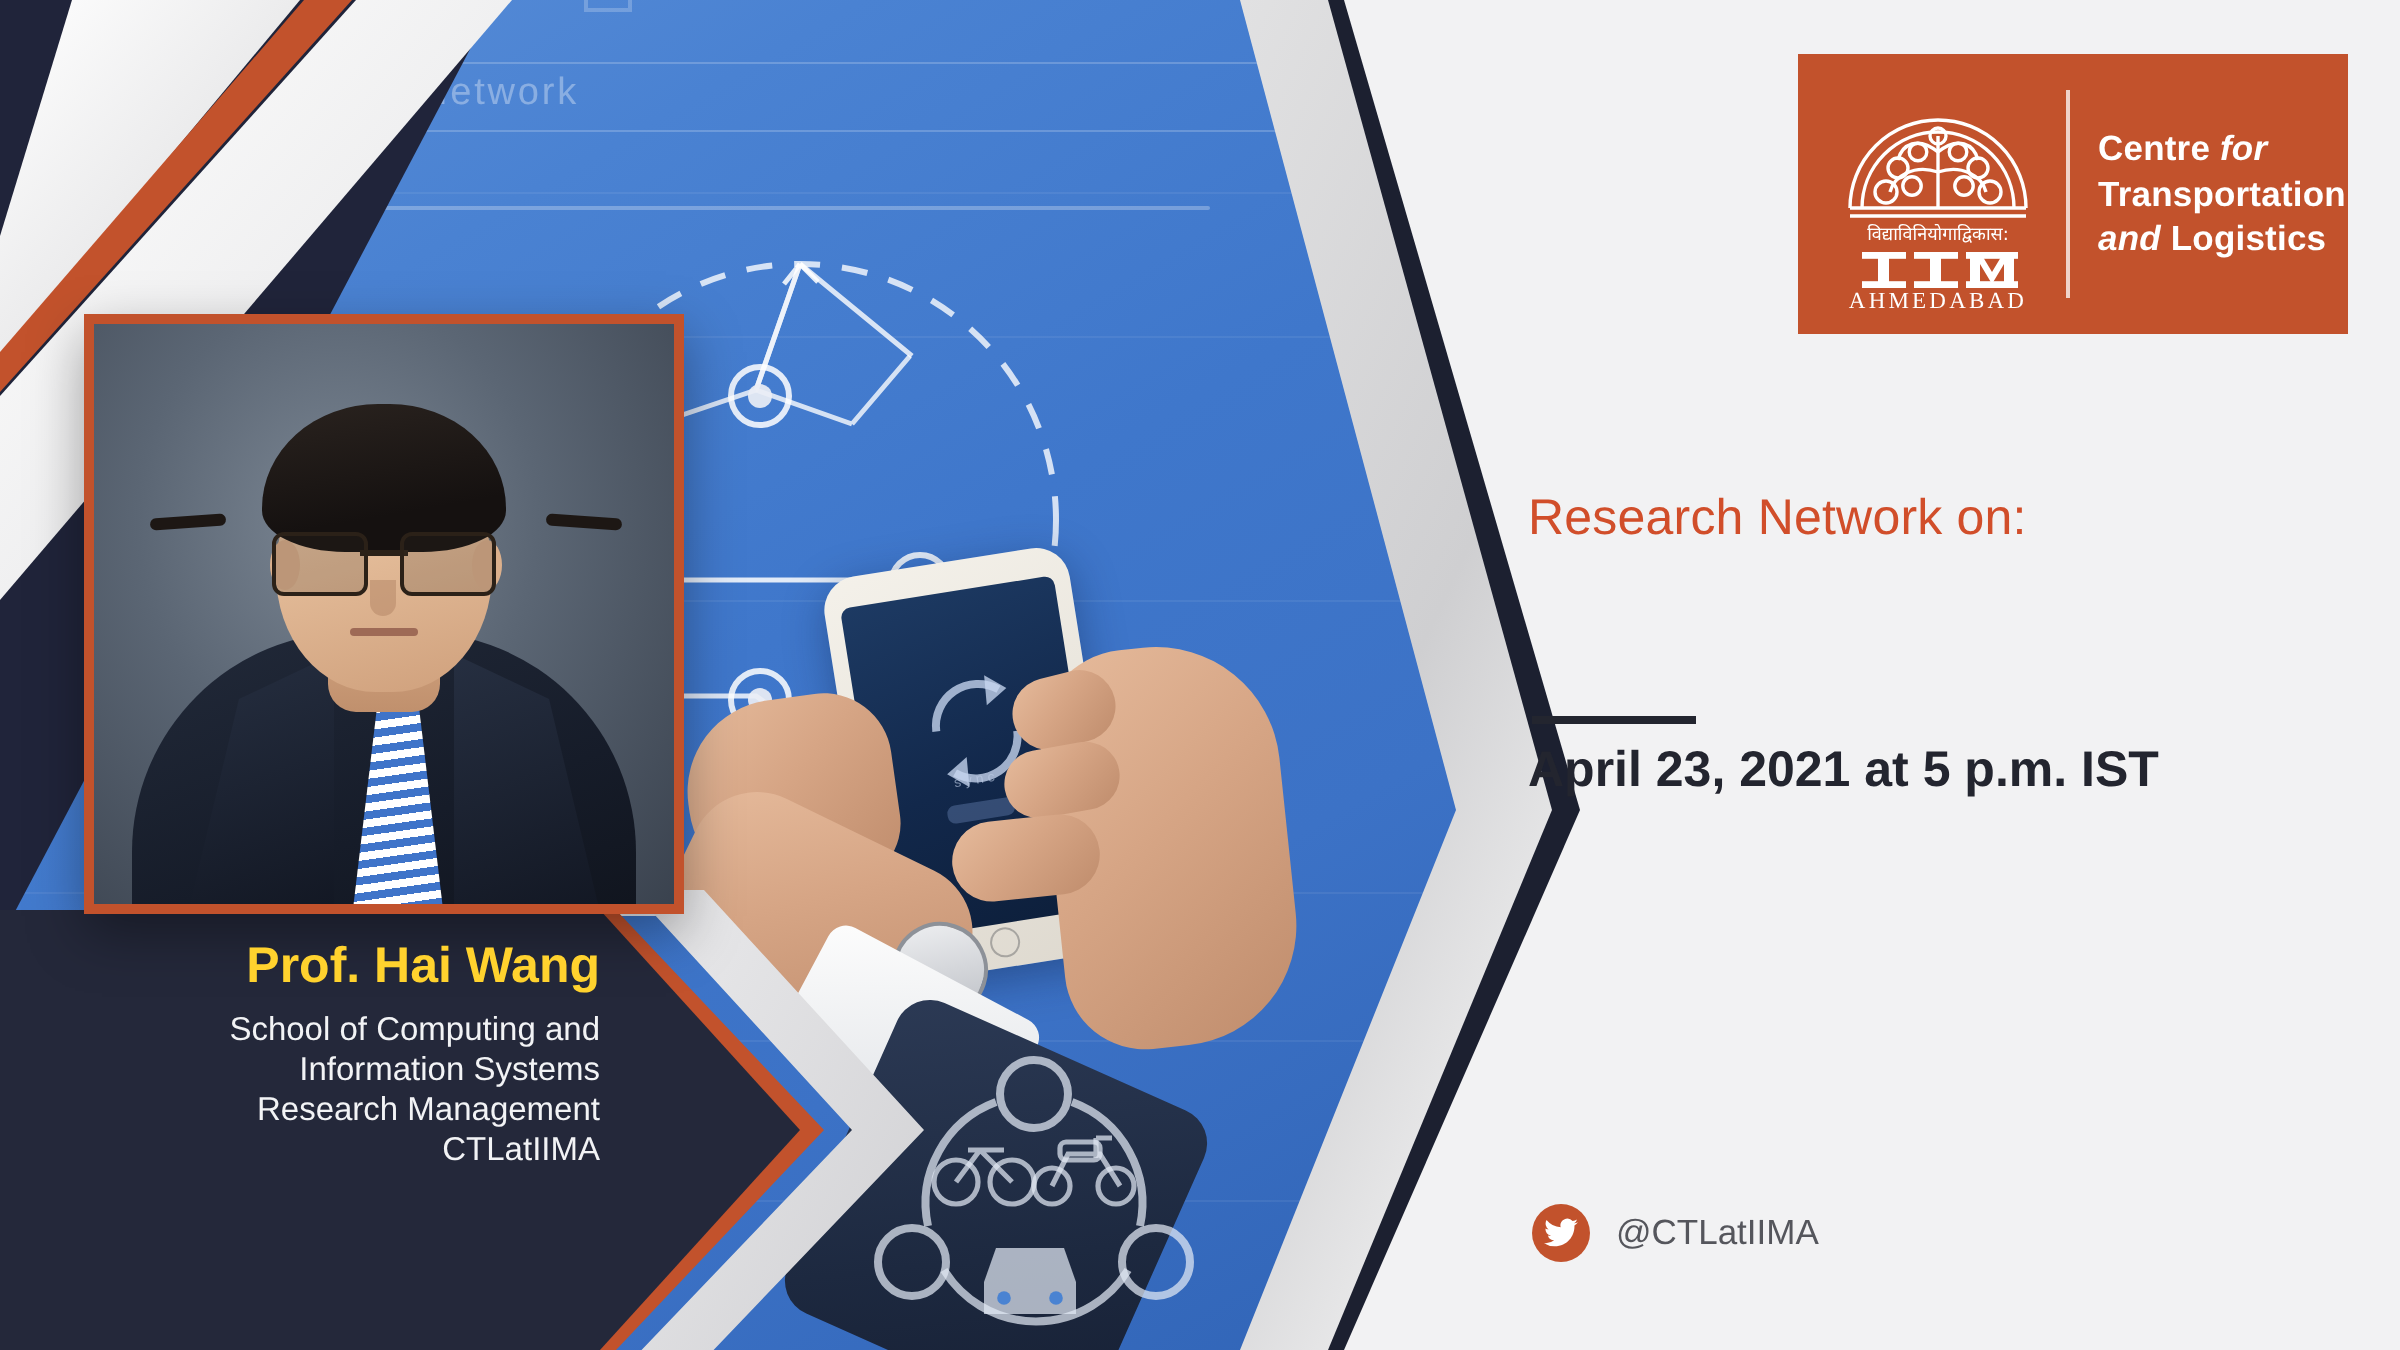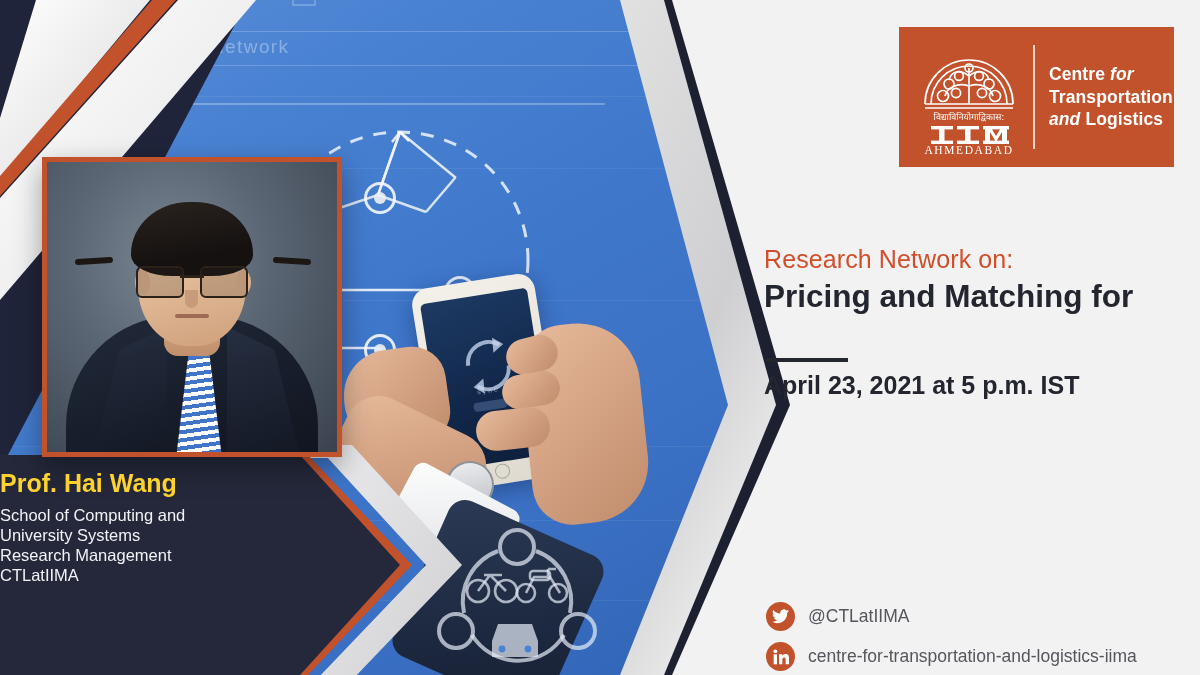--- a/index.html
+++ b/index.html
@@ -139,21 +139,21 @@
     clip-path:polygon(292px 0, 308px 0, 412px 110px, 308px 220px, 292px 220px, 396px 110px);
   }
   .speaker-white{
     position:absolute;left:0;top:445px;width:470px;height:235px;
     background:linear-gradient(120deg,#ffffff,#e6e6e8 60%,#cfcfd2);
     -webkit-clip-path:polygon(316px 0, 352px 0, 462px 120px, 352px 235px, 316px 235px, 426px 120px);
     clip-path:polygon(316px 0, 352px 0, 462px 120px, 352px 235px, 316px 235px, 426px 120px);
   }
 
   .speaker-text{
-    position:absolute;left:0;top:470px;width:300px;text-align:left;
+    position:absolute;left:0;top:470px;width:300px;text-align:right;
     z-index:9;
   }
   .sp-name{
     color:#ffd22e;font-size:25px;font-weight:bold;line-height:1.1;margin:0 0 7px 0;
   }
   .sp-aff{
     color:#f2f3f5;font-size:16.5px;line-height:1.22;margin:0;
   }
 
   
@@ -400,21 +400,21 @@
       <div class="bridge"></div>
       <div class="lens r"></div>
     </div>
     <div class="nose"></div>
     <div class="mouth"></div>
   </div>
 
   <div class="speaker-text">
     <p class="sp-name">Prof. Hai Wang</p>
     <p class="sp-aff">School of Computing and</p>
-    <p class="sp-aff">University Systems</p>
+    <p class="sp-aff">Information Systems</p>
     <p class="sp-aff">Research Management</p>
     <p class="sp-aff">CTLatIIMA</p>
   </div>
 
   <div class="logo-box">
     <svg class="logo-mark" viewBox="0 0 120 118">
       <g fill="none" stroke="#ffffff" stroke-width="1.7">
         <path d="M16 66 A44 44 0 0 1 104 66"></path>
         <path d="M22 66 A38 38 0 0 1 98 66"></path>
         <path d="M60 66 V30"></path>
@@ -453,39 +453,28 @@
       <div><span>Centre</span>
         <em>for</em></div>
       <div>Transportation</div>
       <div><em>and</em>
         <span>Logistics</span></div>
     </div>
   </div>
 
   <div class="eyebrow">Research Network on:</div>
   <div class="headline">
-    <div>Pricing and Matching for</div>
   </div>
   <div class="rule"></div>
   <div class="datetime">April 23, 2021 at 5 p.m. IST</div>
 
   <div class="social">
     <div class="srow">
       <span class="sicon">
         <svg width="17" height="15" viewBox="0 0 24 20">
           <path fill="#ffffff" d="M24 2.4a9.6 9.6 0 0 1-2.8.8A4.9 4.9 0 0 0 23.3.4a9.7 9.7 0 0 1-3.1 1.2A4.85 4.85 0 0 0 11.8 6a13.8 13.8 0 0 1-10-5.1 4.85 4.85 0 0 0 1.5 6.5A4.8 4.8 0 0 1 1 6.8v.1a4.86 4.86 0 0 0 3.9 4.8 4.9 4.9 0 0 1-2.2.1 4.87 4.87 0 0 0 4.5 3.4A9.8 9.8 0 0 1 0 17.2 13.7 13.7 0 0 0 7.5 19.4c9.1 0 14-7.5 14-14v-.7A9.9 9.9 0 0 0 24 2.4z"></path>
         </svg>
       </span>
       <span class="shandle">@CTLatIIMA</span>
     </div>
-    <div class="srow">
-      <span class="sicon">
-        <svg width="16" height="16" viewBox="0 0 24 24">
-          <rect x="1" y="8" width="5" height="15" fill="#ffffff"></rect>
-          <circle cx="3.5" cy="3.5" r="2.8" fill="#ffffff"></circle>
-          <path fill="#ffffff" d="M9 8h4.8v2.1a5.2 5.2 0 0 1 4.7-2.5c5 0 5.5 3.1 5.5 7.2V23h-5v-6.6c0-1.6 0-3.7-2.3-3.7s-2.7 1.8-2.7 3.6V23H9z"></path>
-        </svg>
-      </span>
-      <span class="shandle">centre-for-transportation-and-logistics-iima</span>
-    </div>
   </div>
 
 </div>
 
 </body></html>

